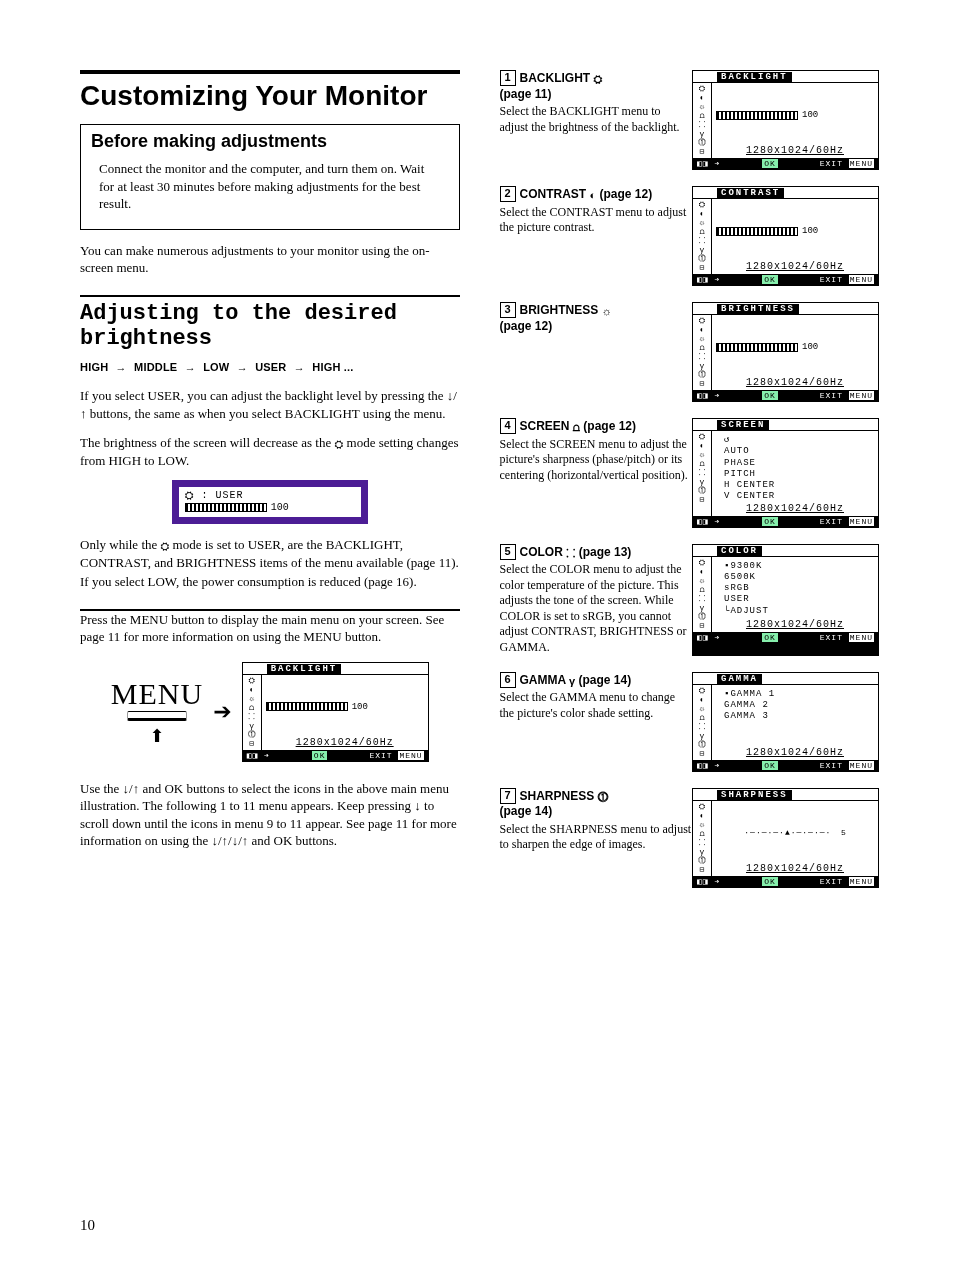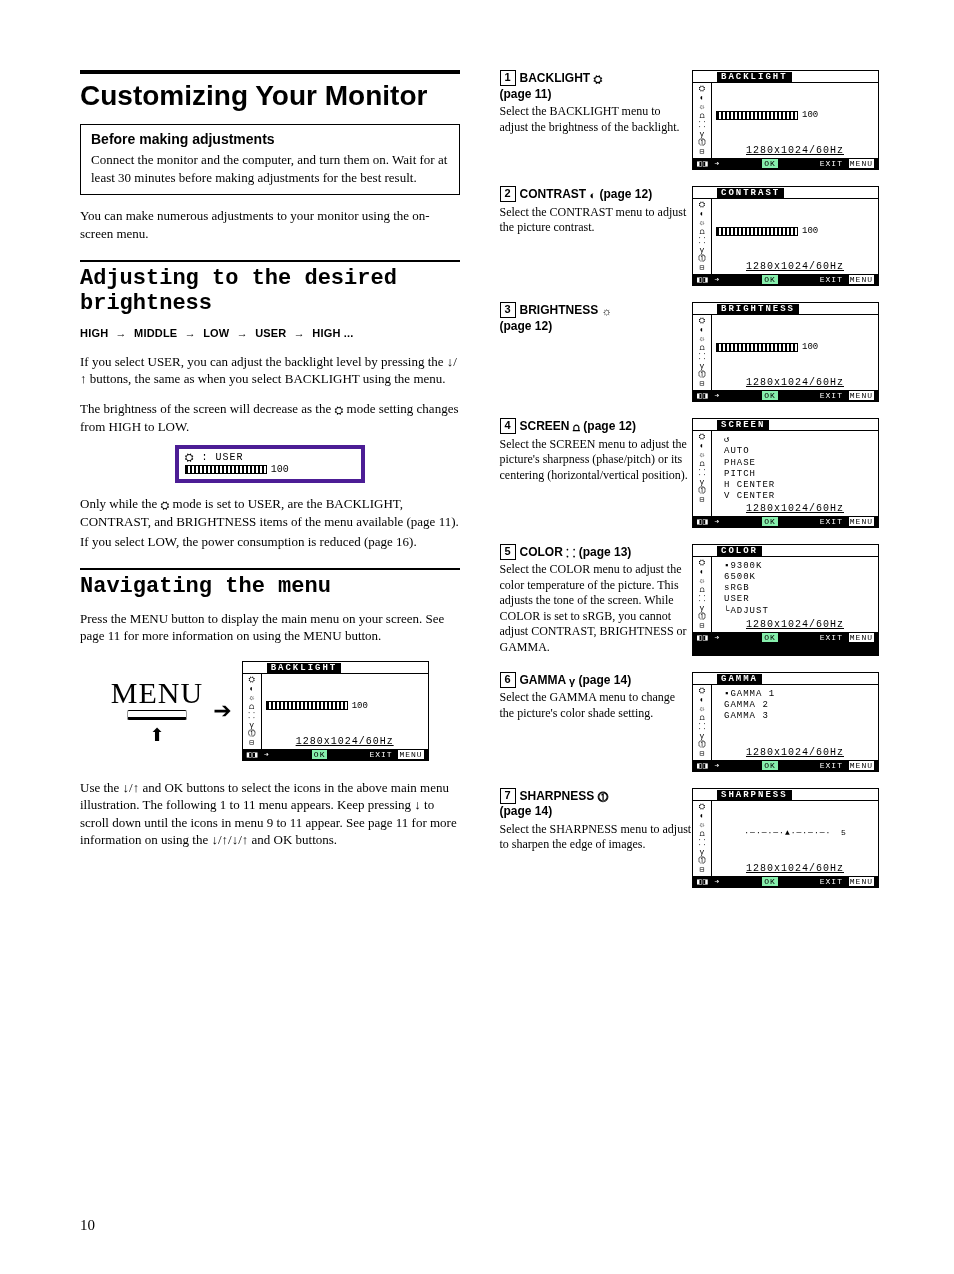--- a/index.html
+++ b/index.html
@@ -35,21 +35,21 @@
     margin: 0 0 12px 0;
   }
   .subbox {
     border: 1px solid #000;
     padding: 6px 10px 8px;
     margin-bottom: 12px;
   }
   .subbox-title {
     font-family: Arial, Helvetica, sans-serif;
     font-weight: 700;
-    font-size: 14px;
+    font-size: 18px;
     margin: 0 0 4px 0;
   }
   p.body {
     font-size: 13px;
     line-height: 1.35;
     margin: 0 0 12px 0;
   }
   h2.section {
     font-family: Liberation Mono, monospace;
     font-weight: 700;
@@ -67,21 +67,21 @@
     font-size: 11px;
     margin: 10px 0 14px 0;
     letter-spacing: 0.2px;
   }
   .arrow {
     display: inline-block;
     margin: 0 4px;
     font-weight: 700;
   }
   .small-osd-box {
-    border: 4px solid #4c1d95;
+    border: 7px solid #4c1d95;
     width: 170px;
     margin: 10px auto 12px;
     font-family: "Courier New", monospace;
     font-size: 10px;
     padding: 3px 6px 4px;
   }
   .small-osd-box .line1 {
     letter-spacing: 1px;
   }
   .bar {
@@ -261,21 +261,21 @@
 
 <div class="page">
   <div class="columns">
 
     <div class="col">
       <div class="rule-top"></div>
       <h1 class="main-title">Customizing Your Monitor</h1>
 
       <div class="subbox">
         <p class="subbox-title">Before making adjustments</p>
-        <p class="body" style="margin:0">Connect the monitor and the computer, and turn them on. Wait for at least 30 minutes before making adjustments for the best result.</p>
+        <p class="body" style="margin:8px">Connect the monitor and the computer, and turn them on. Wait for at least 30 minutes before making adjustments for the best result.</p>
       </div>
 
       <p class="body">You can make numerous adjustments to your monitor using the on-screen menu.</p>
 
       <div class="section-rule-top"></div>
       <h2 class="section">Adjusting to the desired brightness</h2>
 
 
       <div class="sequence">
         <span>HIGH</span>
@@ -303,21 +303,20 @@
           <span class="bar"></span><span>100</span>
         </div>
       </div>
 
       <p class="body" style="margin-bottom:2px">
         <span>Only while the </span><span class="icon-inline">⛭</span><span> mode is set to USER, are the BACKLIGHT, CONTRAST, and BRIGHTNESS items of the menu available (page 11).</span>
       </p>
       <p class="body">If you select LOW, the power consumption is reduced (page 16).</p>
 
       <div class="section-rule-top"></div>
-      <h2 class="section">Navigating the menu</h2>
       <p class="body">Press the MENU button to display the main menu on your screen. See page 11 for more information on using the MENU button.</p>
 
       <div class="menu-illus">
         <div style="display:flex;flex-direction:column;align-items:center;">
           <div class="menu-word">MENU</div>
           <div class="menu-button">
             <div class="top"></div>
             <div class="arrow-up">⬆</div>
           </div>
         </div>

